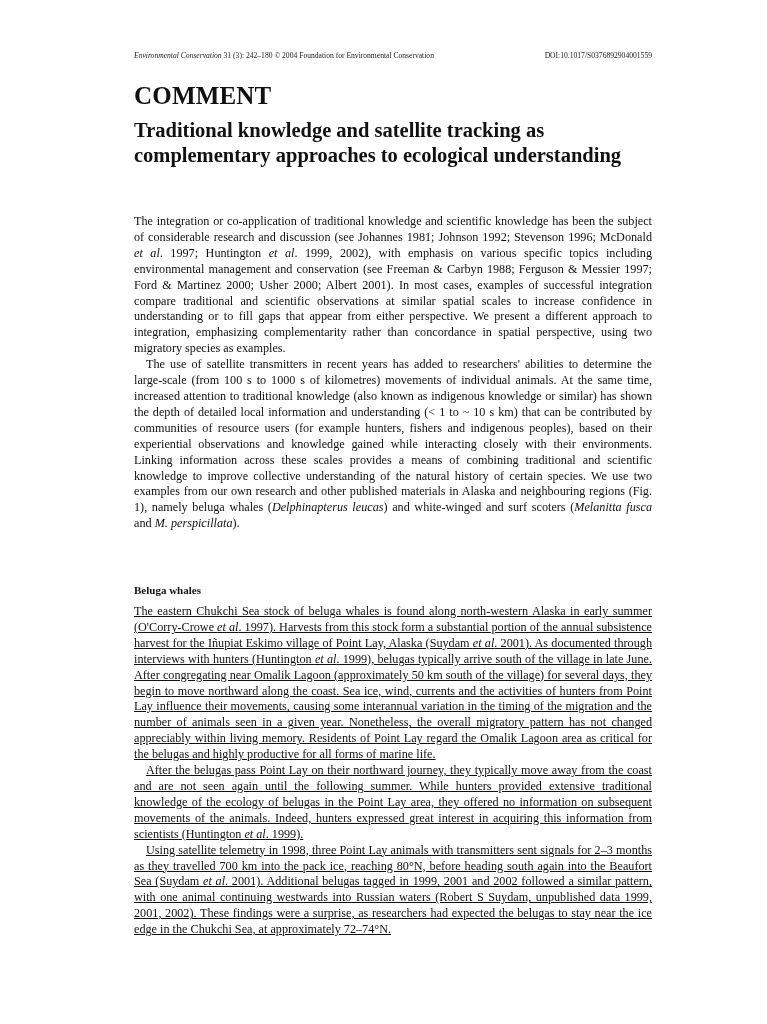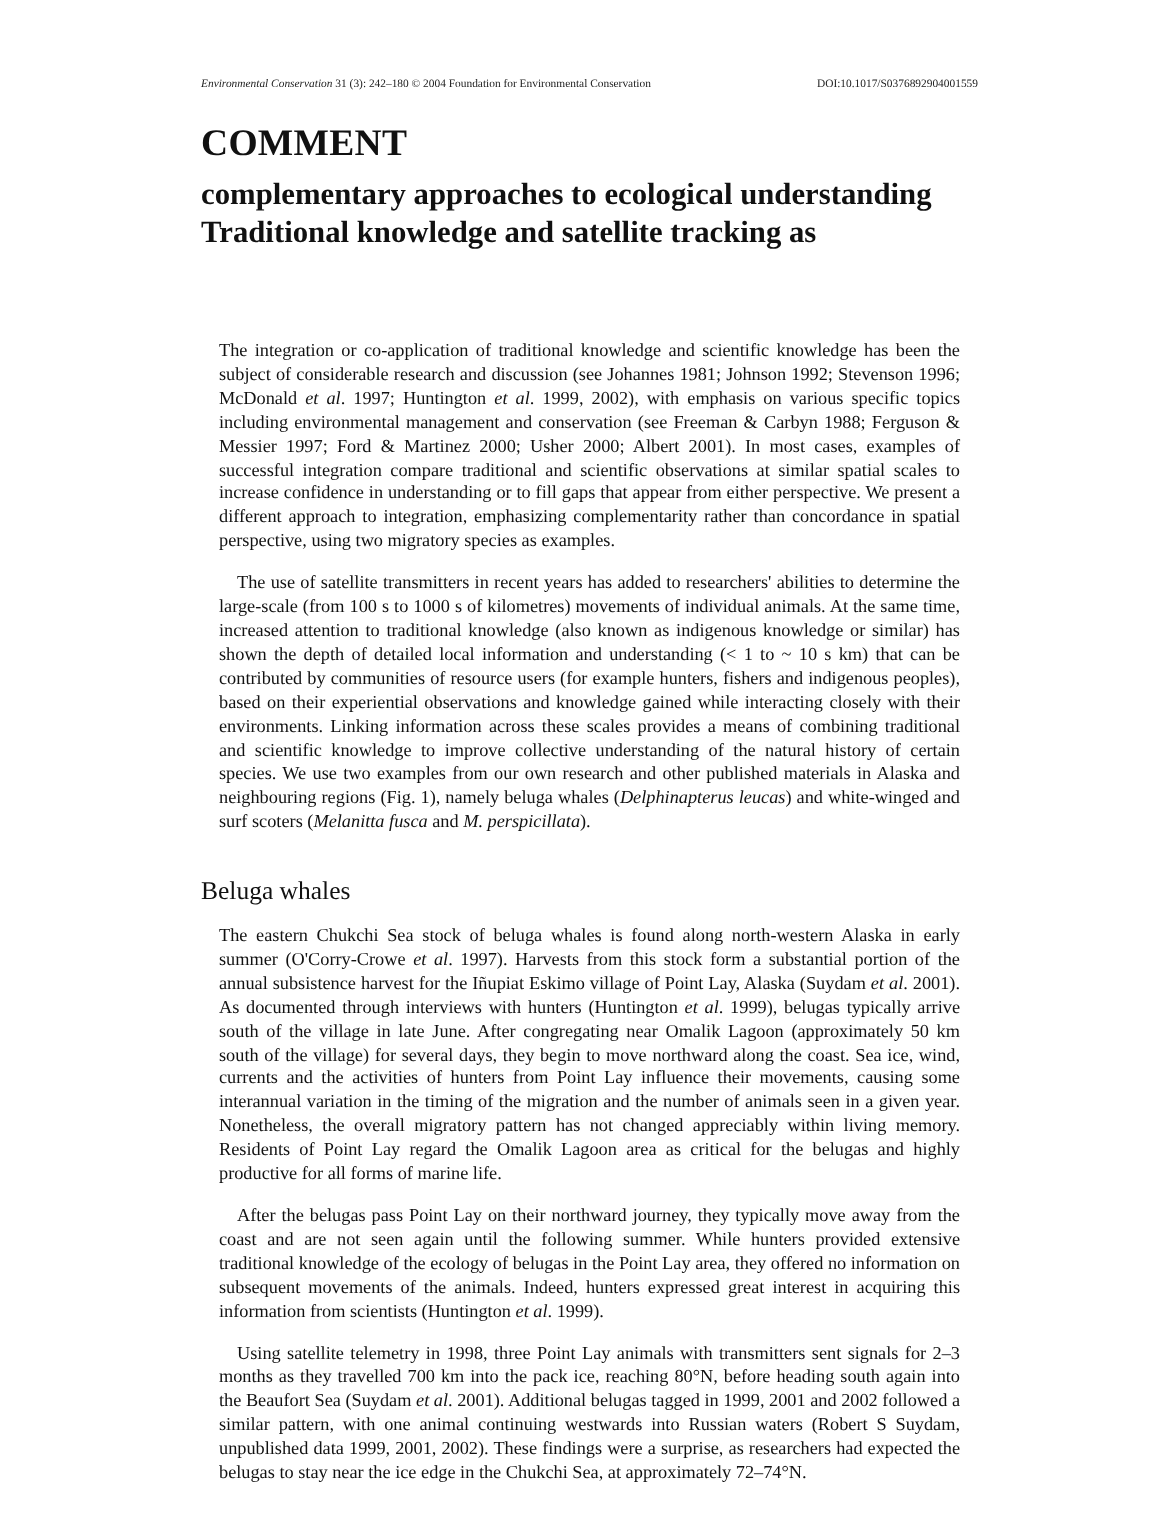--- a/index.html
+++ b/index.html
@@ -3,42 +3,42 @@
 <meta charset="utf-8">
 <style>
   html, body { margin: 0; padding: 0; background: #ffffff; }
   body { width: 767px; height: 1024px; position: relative; overflow: hidden; color: #111; font-family: "Liberation Serif", serif; }
   .page { position: absolute; left: 0; top: 0; width: 767px; height: 1024px; }
   .running-head { position: absolute; left: 134px; top: 51px; width: 518px; font-size: 7.6px; display: flex; justify-content: space-between; color: #222; }
   .running-head i { font-style: italic; }
   .section-label { position: absolute; left: 134px; top: 82px; font-size: 25px; font-weight: bold; letter-spacing: 0.2px; }
   .title { position: absolute; left: 134px; top: 118px; width: 540px; font-size: 20.5px; font-weight: bold; line-height: 25px; }
   .body { position: absolute; left: 134px; width: 518px; font-size: 12.2px; line-height: 15.9px; text-align: justify; }
-  .body p { margin: 12px; }
+  .body p { margin: 0; }
   .body p.indent { text-indent: 12px; }
   #intro { top: 214px; }
-  .subhead { position: absolute; left: 134px; top: 584px; font-size: 17px; font-weight: normal; }
-  #beluga { top: 604px; }
+  .subhead { position: absolute; left: 134px; top: 584px; font-size: 11px; font-weight: bold; }
+  #beluga { top: 604px; text-decoration: underline; }
   i { font-style: italic; }
 </style>
 </head>
 <body>
 
 <div class="page">
 
   <div class="running-head">
     <span><i>Environmental Conservation</i><span> 31 (3): 242–180 © 2004 Foundation for Environmental Conservation</span></span>
     <span>DOI:10.1017/S0376892904001559</span>
   </div>
 
   <div class="section-label">COMMENT</div>
 
   <div class="title">
+    <div>Traditional knowledge and satellite tracking as</div>
     <div>complementary approaches to ecological understanding</div>
-    <div>Traditional knowledge and satellite tracking as</div>
   </div>
 
   <div class="body" id="intro">
     <p><span>The integration or co-application of traditional knowledge and scientific knowledge has been the subject of considerable research and discussion (see Johannes 1981; Johnson 1992; Stevenson 1996; McDonald </span><i>et al</i><span>. 1997; Huntington </span><i>et al</i><span>. 1999, 2002), with emphasis on various specific topics including environmental management and conservation (see Freeman &amp; Carbyn 1988; Ferguson &amp; Messier 1997; Ford &amp; Martinez 2000; Usher 2000; Albert 2001). In most cases, examples of successful integration compare traditional and scientific observations at similar spatial scales to increase confidence in understanding or to fill gaps that appear from either perspective. We present a different approach to integration, emphasizing complementarity rather than concordance in spatial perspective, using two migratory species as examples.</span></p>
     <p class="indent"><span>The use of satellite transmitters in recent years has added to researchers' abilities to determine the large-scale (from 100 s to 1000 s of kilometres) movements of individual animals. At the same time, increased attention to traditional knowledge (also known as indigenous knowledge or similar) has shown the depth of detailed local information and understanding (&lt; 1 to ~ 10 s km) that can be contributed by communities of resource users (for example hunters, fishers and indigenous peoples), based on their experiential observations and knowledge gained while interacting closely with their environments. Linking information across these scales provides a means of combining traditional and scientific knowledge to improve collective understanding of the natural history of certain species. We use two examples from our own research and other published materials in Alaska and neighbouring regions (Fig. 1), namely beluga whales (</span><i>Delphinapterus leucas</i><span>) and white-winged and surf scoters (</span><i>Melanitta fusca</i><span> and </span><i>M. perspicillata</i><span>).</span></p>
   </div>
 
   <div class="subhead">Beluga whales</div>
 
   <div class="body" id="beluga">

